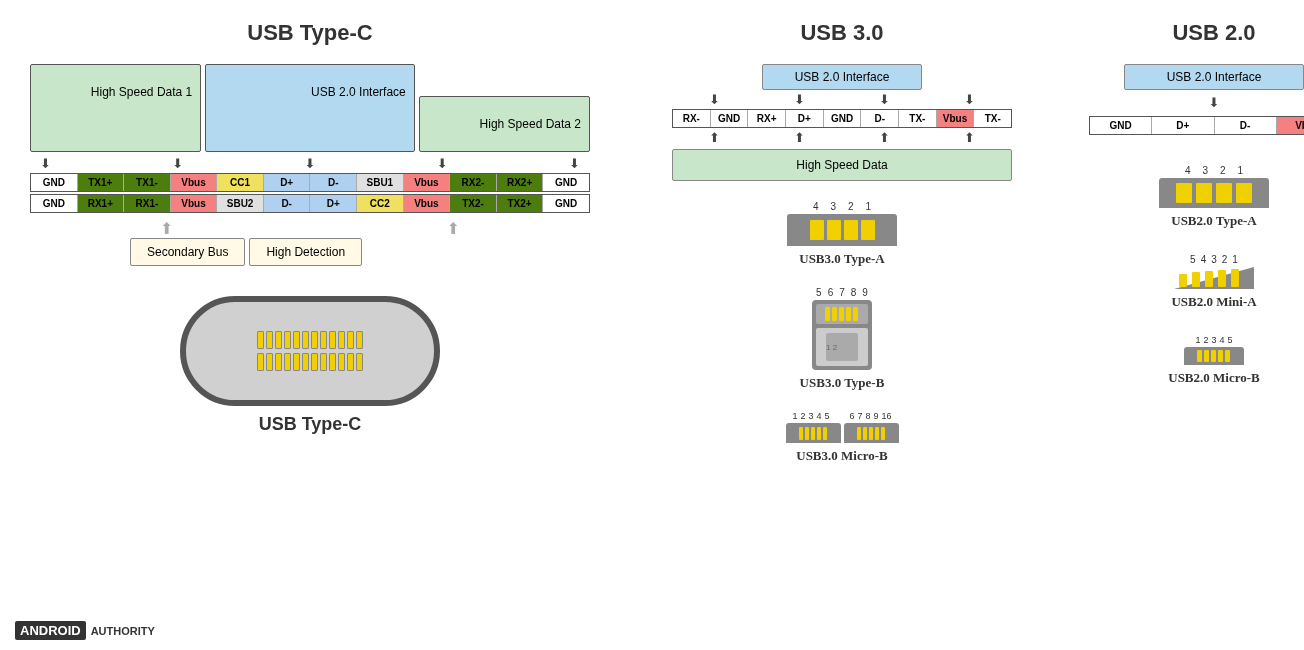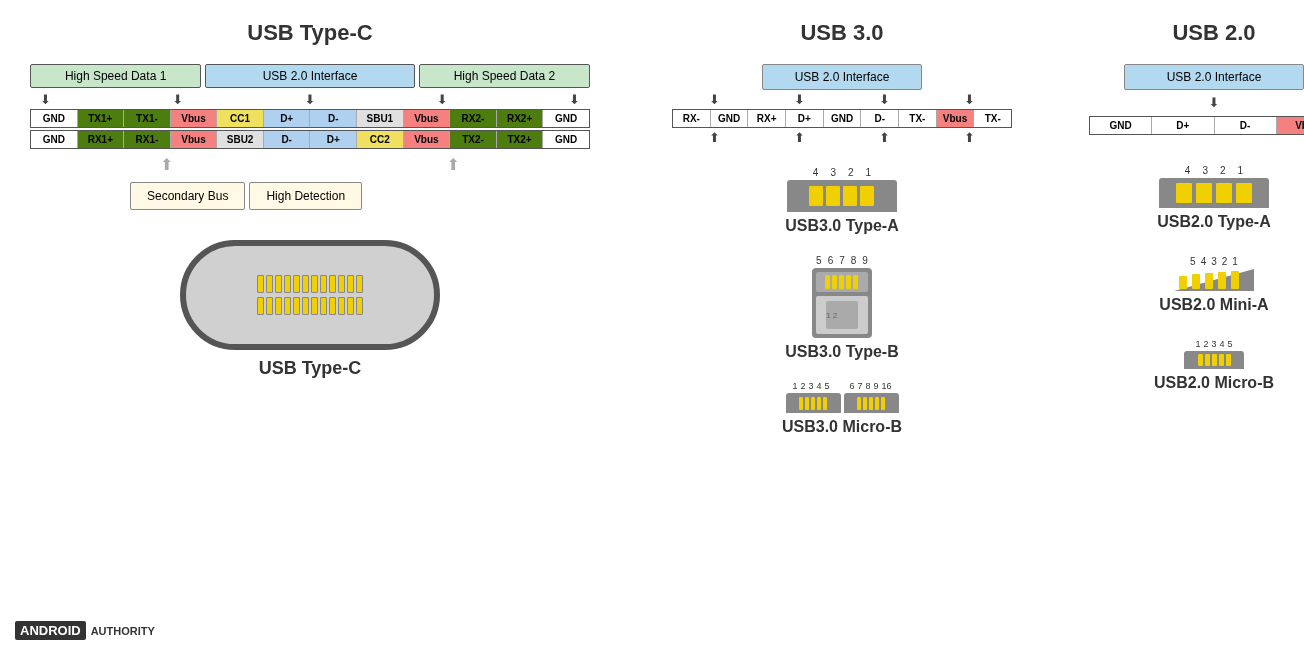--- a/index.html
+++ b/index.html
@@ -39,33 +39,33 @@
 
     .typec-top-labels {
       display: flex;
       width: 560px;
       gap: 4px;
       margin-bottom: 2px;
     }
 
     .label-box {
       border: 1.5px solid #888;
-      padding: 4px 8px;
+      padding: 20px 8px;
       font-size: 12px;
-      text-align: center;
+      text-align: right;
       background: #e8f4e8;
       border-radius: 2px;
     }
 
     .label-box.green { background: #c8e6c9; border-color: #555; }
     .label-box.blue { background: #b3d9f0; border-color: #555; }
 
     .label-box-hs1 { flex: 1.2; }
     .label-box-usb2 { flex: 1.5; }
-    .label-box-hs2 { flex: 1.2; }
+    .label-box-hs2 { flex: 1.2; margin-top: 32px; }
 
     
     .pin-table-wrapper {
       width: 560px;
     }
 
     .pin-row {
       display: flex;
       width: 560px;
       border: 1.5px solid #555;
@@ -87,21 +87,20 @@
     .pin-cell.red { background: #f48080; }
     .pin-cell.green { background: #4d7c0f; }
     .pin-cell.yellow { background: #f0e060; }
     .pin-cell.blue-light { background: #b0d0f0; }
     .pin-cell.gray-light { background: #e0e0e0; }
 
     
     .secondary-row {
       display: flex;
       width: 560px;
-      margin-top: 8px;
       gap: 4px;
     }
 
     .secondary-box {
       border: 1.5px solid #888;
       padding: 6px 16px;
       font-size: 12px;
       background: #fff9e6;
       text-align: center;
       border-radius: 2px;
@@ -215,24 +214,25 @@
       width: 340px;
     }
 
     .connector-item {
       display: flex;
       flex-direction: column;
       align-items: center;
     }
 
     .connector-name {
-      font-size: 16px;
+      font-size: 13px;
       font-weight: bold;
       color: #333;
       margin-top: 5px;
+      font-family: Liberation Serif, serif;
     }
 
     
     .usb20-section {
       width: 280px;
       flex-shrink: 0;
       display: flex;
       flex-direction: column;
       align-items: center;
       padding-top: 10px;
@@ -485,20 +485,21 @@
         <div class="usb30-pin">TX-</div>
       </div>
 
       <div class="usb30-arrows">
         <span class="arr">⬆</span>
         <span class="arr">⬆</span>
         <span class="arr">⬆</span>
         <span class="arr">⬆</span>
       </div>
 
+      <div class="usb30-hs-box">High Speed Data</div>
     </div>
 
     <div class="usb30-connectors">
 
       <div class="connector-item">
         <div class="num-row">
           <span>4</span>
           <span>3</span>
           <span>2</span>
           <span>1</span>

